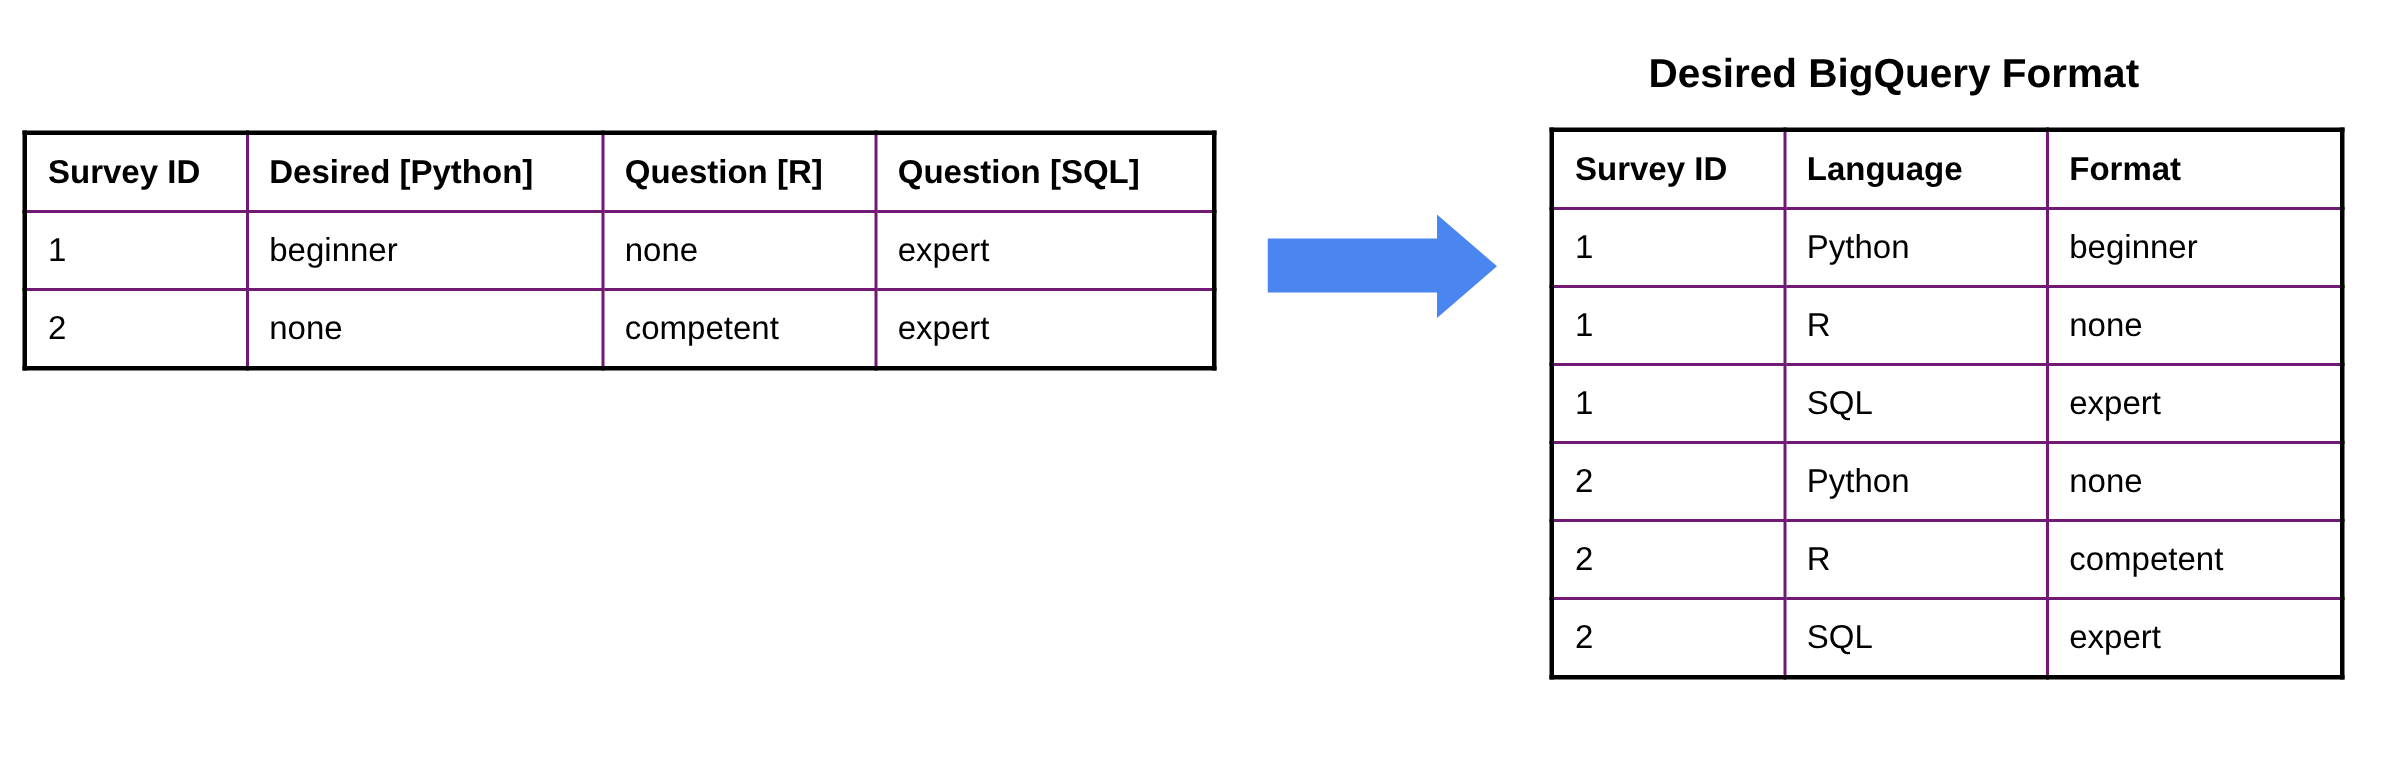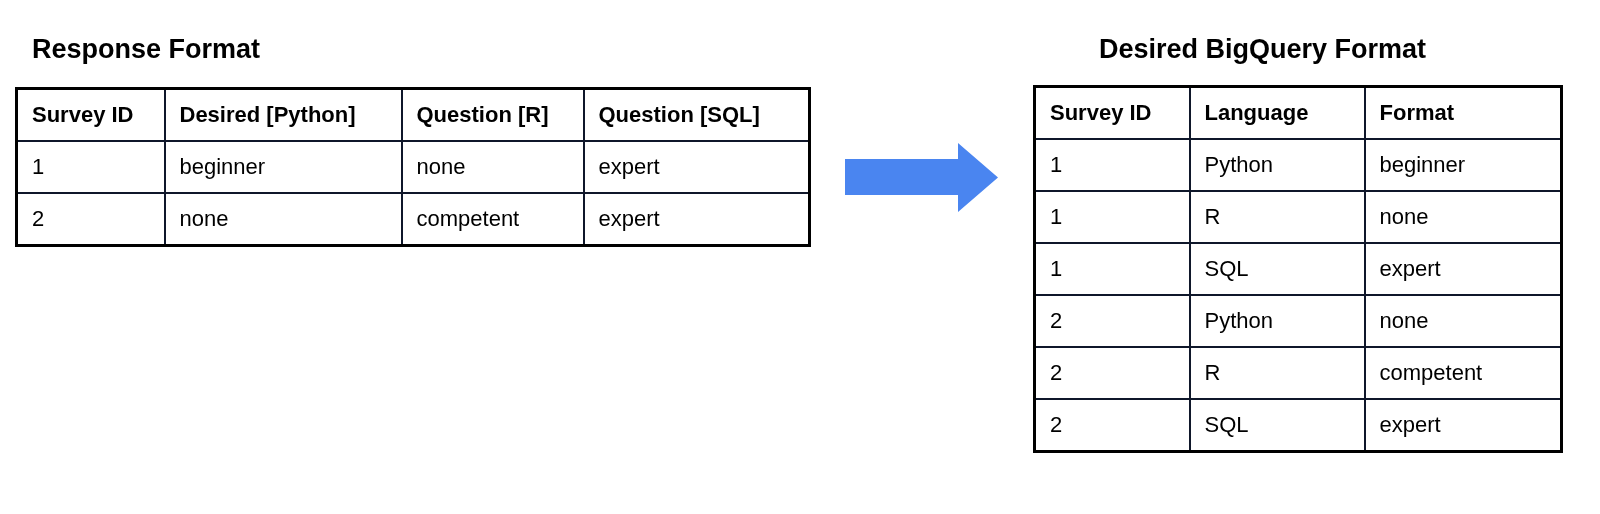--- a/index.html
+++ b/index.html
@@ -21,21 +21,21 @@
     white-space: nowrap;
   }
   table.tbl {
     position: absolute;
     border-collapse: collapse;
     table-layout: fixed;
     background: #ffffff;
     border: 3px solid #000000;
   }
   table.tbl th, table.tbl td {
-    border: 2px solid #0f172a;
+    border: 2px solid #701a75;
     height: 50px;
     padding: 0 6px 0 14px;
     font-size: 22px;
     text-align: left;
     vertical-align: middle;
     white-space: nowrap;
     overflow: hidden;
   }
   table.tbl th { font-weight: bold; }
   table.tbl td { font-weight: normal; }
@@ -45,21 +45,20 @@
     top: 143px;
     width: 153px;
     height: 69px;
   }
 </style>
 </head>
 <body>
 
 <div class="canvas">
 
-  <div class="title" style="left:32px; top:33px;">Response Format</div>
 
   <table class="tbl" style="left:15px; top:87px; width:793px;">
     <colgroup>
       <col style="width:148px">
         <col style="width:237px">
         <col style="width:182px">
         <col style="width:226px">
     </colgroup>
     <thead>
       <tr>

